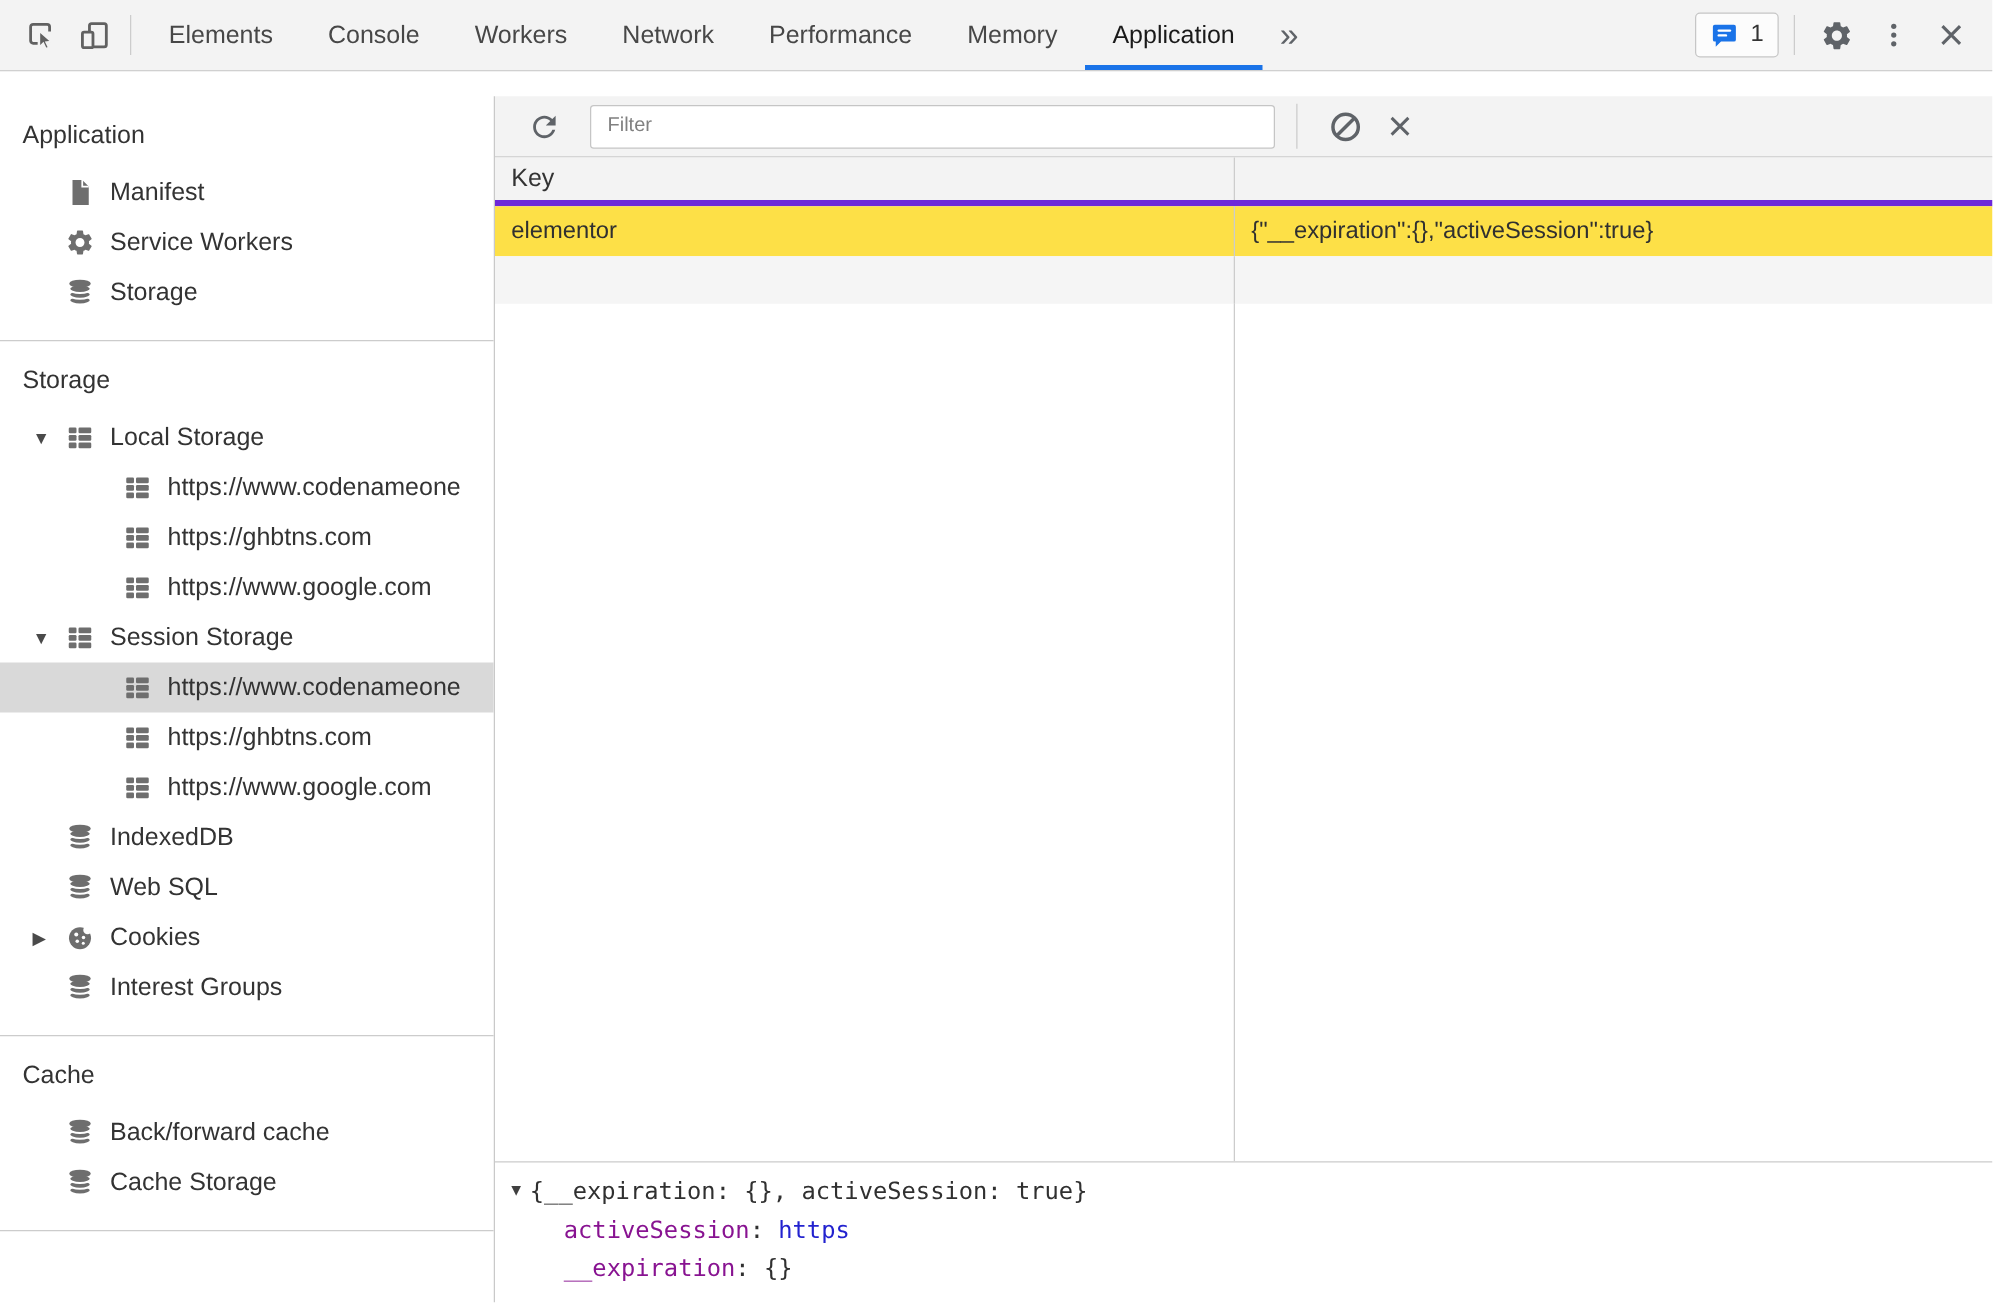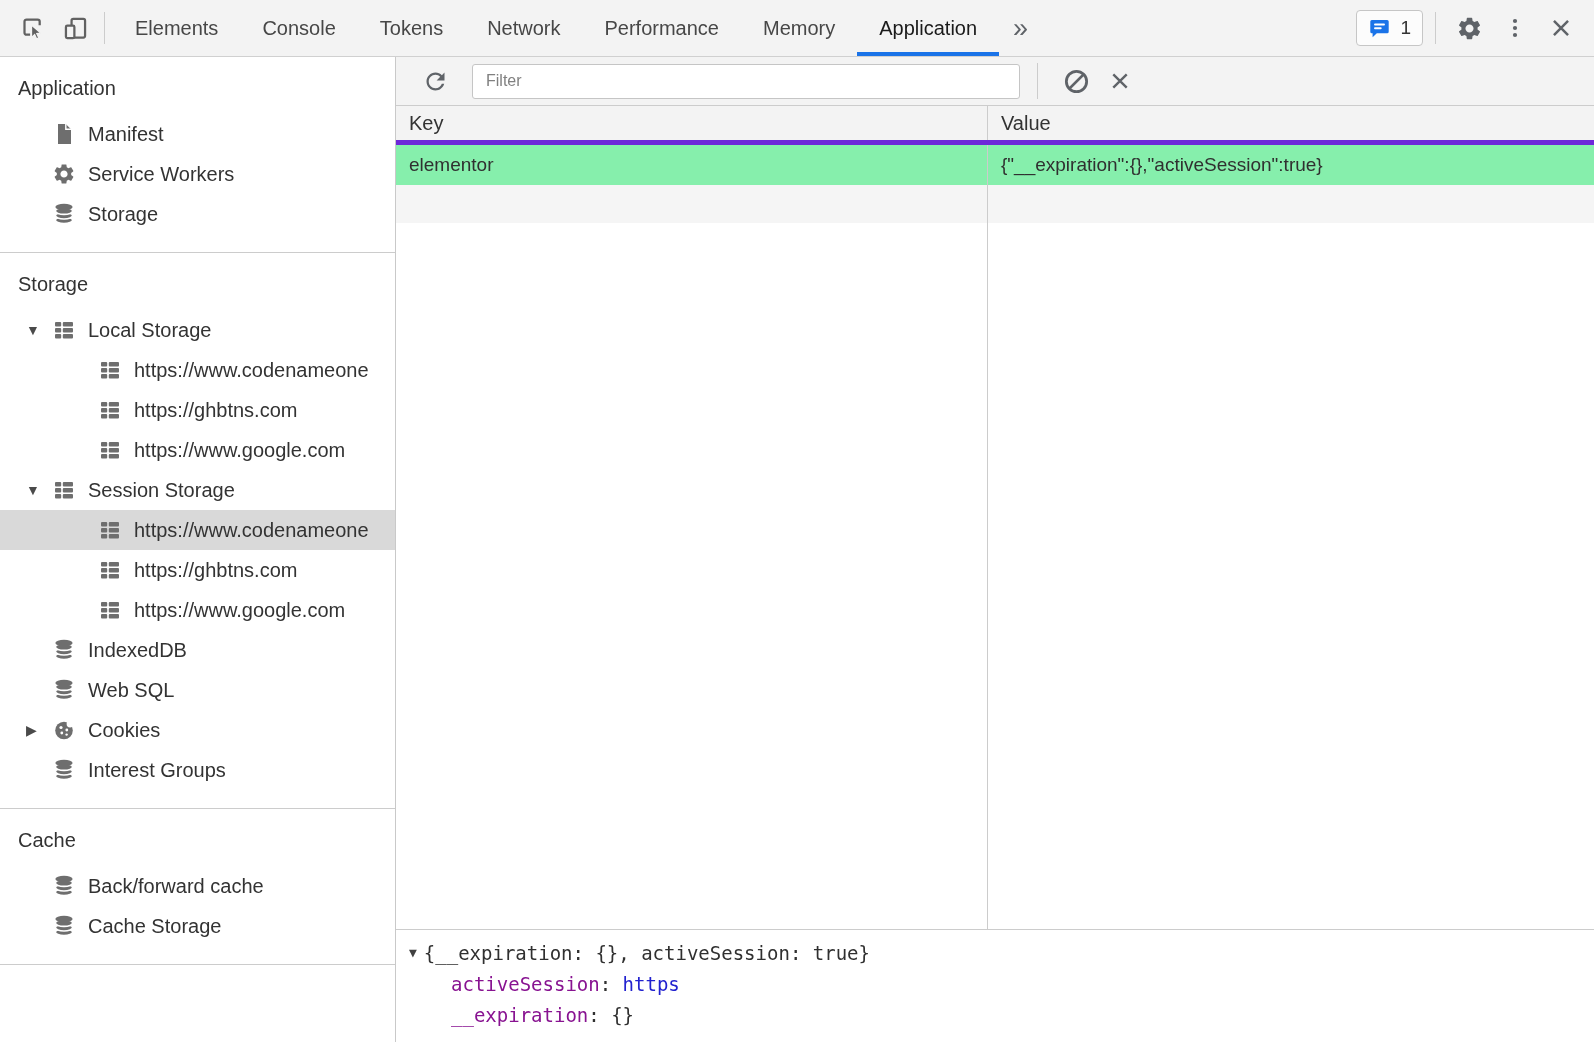--- a/index.html
+++ b/index.html
@@ -1,19 +1,19 @@
 <!DOCTYPE html>
 <html><head>
 <meta charset="utf-8">
 <style>
   * { box-sizing: border-box; margin: 0; padding: 0; }
   html,body { width:1594px; height:1042px; overflow:hidden; }
   body { font-family: "Liberation Sans", sans-serif; color:#333; background:#fff; }
 
-  .devtools { width:1594px; height:1042px; display:flex; flex-direction:column; }
+  .devtools { width:1594px; height:1042px; display:flex; flex-direction:column;gap:20px; }
 
   
   .tabbar { height:57px; flex:none; background:#f3f3f3; border-bottom:1px solid #d0d0d0;
             display:flex; align-items:stretch; }
   .icon-btn { display:flex; align-items:center; justify-content:center; width:42px; height:100%;
               background:transparent; border:none; cursor:pointer; }
   .tabbar-left { display:flex; align-items:center; padding-left:12px; }
   .vsep { width:1px; height:32px; background:#ccc; margin:auto 8px; }
   .tabs { display:flex; align-items:stretch; }
   .tab { display:flex; align-items:center; padding:0 22px; font-size:20px; color:#474747; cursor:pointer; }
@@ -49,21 +49,21 @@
   .filter-input::placeholder { color:#808080; }
   .toolbar .vsep { height:36px; margin:0 16px 0 17px; }
   .toolbar .icon-btn { width:44px; height:44px; }
 
   .grid { flex:1; display:flex; flex-direction:column; min-height:0; }
   .grid-row { display:grid; grid-template-columns:592px 1fr; flex:none; }
   .grid-header { height:39px; background:#f3f3f3; border-bottom:5px solid #6d28d9; font-size:20px; color:#333; }
   .cell { display:flex; align-items:center; padding:0 13px; overflow:hidden; white-space:nowrap; }
   .col-key { border-right:1px solid #ccc; }
   .data-row { height:40px; font-size:19px; color:#303030; cursor:pointer; }
-  .data-row.selected { background:#86efac; }
+  .data-row.selected { background:#fde047; }
   .data-row.stripe { background:#f5f5f5; height:38px; }
   .grid-filler { flex:1; display:grid; grid-template-columns:592px 1fr; }
 
   
   .preview { flex:none; height:113px; border-top:1px solid #ccc; background:#fff;
              font-family:"DejaVu Sans Mono", monospace; font-size:19px; color:#303030;
              padding:7px 0 0 13px; overflow:hidden; }
   .pv-line { height:31px; display:flex; align-items:center; white-space:pre; }
   .pv-line.indent { padding-left:42px; }
   .pv-twisty { font-size:13px; color:#404040; margin-right:7px; cursor:pointer; }
@@ -96,21 +96,21 @@
             <rect x="3.5" y="9.5" width="7.5" height="11" rx="1.2" fill="#f3f3f3" stroke="#616161" stroke-width="2"></rect>
           </svg>
         </span>
       </button>
       <div class="vsep"></div>
     </div>
 
     <div class="tabs">
       <div class="tab">Elements</div>
       <div class="tab">Console</div>
-      <div class="tab">Tokens</div>
+      <div class="tab">Workers</div>
       <div class="tab">Network</div>
       <div class="tab">Performance</div>
       <div class="tab">Memory</div>
       <div class="tab active">Application</div>
       <div class="tab-overflow">»</div>
     </div>
 
     <div class="tabbar-right">
       <button class="issues-btn">
         <span>
@@ -456,21 +456,20 @@
             <svg width="26" height="26" viewBox="0 0 24 24">
               <path d="M5.8 5.8 L18.2 18.2 M18.2 5.8 L5.8 18.2" stroke="#5f6368" stroke-width="2.2" fill="none"></path>
             </svg>
           </span>
         </button>
       </div>
 
       <div class="grid">
         <div class="grid-row grid-header">
           <div class="cell col-key">Key</div>
-          <div class="cell">Value</div>
         </div>
 
         <div class="grid-row data-row selected">
           <div class="cell col-key">elementor</div>
           <div class="cell">{"__expiration":{},"activeSession":true}</div>
         </div>
 
         <div class="grid-row data-row stripe">
           <div class="cell col-key"></div>
           <div class="cell"></div>

